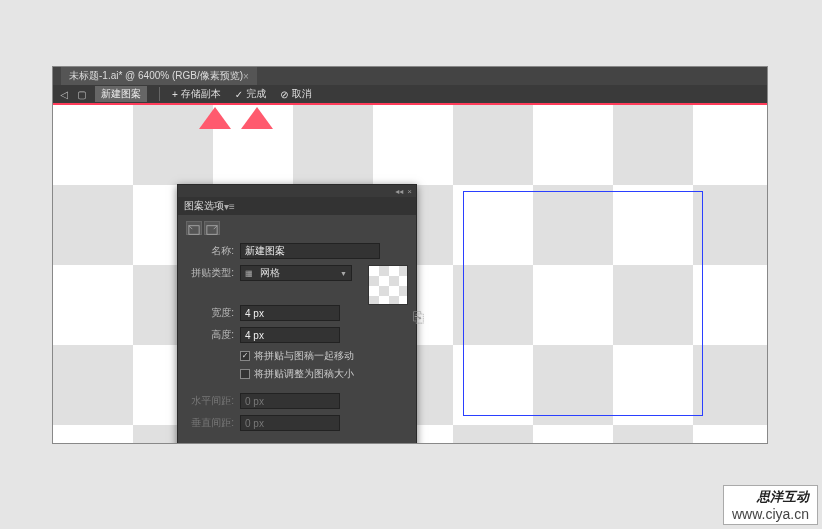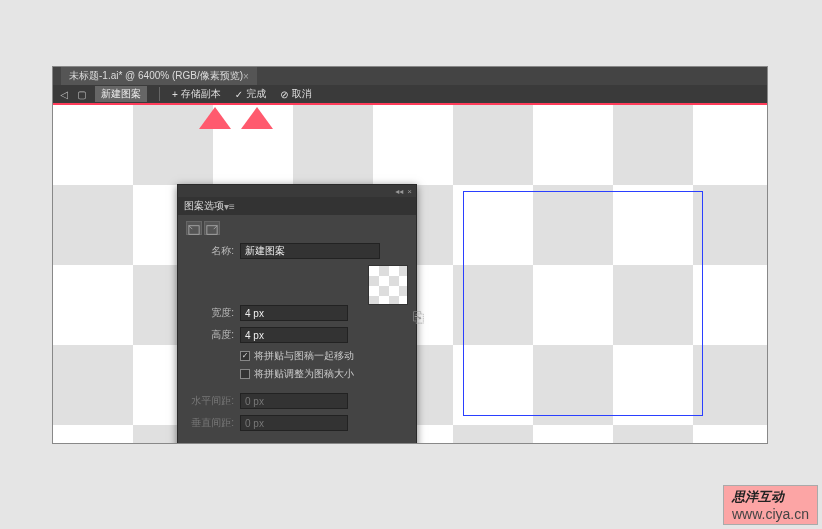--- a/index.html
+++ b/index.html
@@ -34,21 +34,21 @@
     .panel-header { background: #333; height: 18px; display: flex; align-items: center; padding: 0 6px; justify-content: flex-start; }
     .panel-title { color: #ddd; font-size: 10px; }
     .panel-menu { color: #aaa; font-size: 10px; cursor: pointer; }
     .panel-body { padding: 6px 8px 12px 8px; }
     .tile-btns { display: flex; gap: 2px; margin-bottom: 8px; }
     .tile-btn { width: 16px; height: 14px; background: #555; border: 1px solid #666; cursor: pointer; }
     .tile-btn svg { width: 100%; height: 100%; }
     .row { display: flex; align-items: center; margin-bottom: 6px; gap: 6px; }
     .row-label { color: #bbb; font-size: 10px; width: 48px; text-align: right; }
     .row-label.disabled { color: #777; }
-    .input-field { background: #333; border: 1px solid #222; color: #eee; font-size: 10px; padding: 1px 4px; height: 16px; width: 108px; }
+    .input-field { background: #333; border: 1px solid #222; color: #eee; font-size: 10px; padding: 1px 4px; height: 16px; width: 100px; }
     .input-field.disabled { color: #777; }
     .dropdown { background: #333; border: 1px solid #222; display: flex; align-items: center; padding: 0 4px; height: 16px; cursor: pointer; }
     .dropdown-icon { width: 12px; color: #aaa; font-size: 8px; margin-right: 3px; }
     .dropdown-text { color: #ddd; font-size: 10px; flex: 1; }
     .dropdown-arrow { color: #aaa; font-size: 7px; }
     .dropdown.wide { width: 112px; }
     .dropdown.small { width: 48px; }
     .preview-swatch { width: 40px; height: 40px; margin-left: 6px;
       background-image:
         linear-gradient(45deg, #ddd 25%, transparent 25%),
@@ -57,21 +57,21 @@
         linear-gradient(-45deg, transparent 75%, #ddd 75%);
       background-size: 20px 20px;
       background-position: 0 0, 0 10px, 10px -10px, -10px 0;
       background-color: #fff;
       border: 1px solid #333;
     }
     .checkbox-row { display: flex; align-items: center; gap: 4px; margin-left: 54px; margin-bottom: 4px; }
     .checkbox { width: 10px; height: 10px; border: 1px solid #888; background: #333; display: flex; align-items: center; justify-content: center; cursor: pointer; }
     .checkbox.checked::after { content: "✓"; color: #ddd; font-size: 8px; line-height: 1; }
     .checkbox-label { color: #ccc; font-size: 10px; }
-    .watermark { position: absolute; right: 4px; bottom: 4px; background: #fca5a5; border: 1px solid #aaa; padding: 2px 8px; text-align: left; }
+    .watermark { position: absolute; right: 4px; bottom: 4px; background: #ffffff; border: 1px solid #aaa; padding: 2px 8px; text-align: right; }
     .wm-cn { font-size: 13px; font-weight: bold; font-style: italic; color: #222; }
     .wm-url { font-size: 14px; color: #444; }
     .type-preview { display: flex; align-items: flex-start; }
     .size-group { position: relative; }
     .link-bracket { position: absolute; right: -16px; top: 4px; color: #999; font-size: 14px; }
   </style>
 </head>
 <body>
 
 <div class="app-window">
@@ -130,20 +130,28 @@
                 <line x1="14" y1="2" x2="10" y2="6" stroke="#aaa"></line>
               </svg>
           </div>
         </div>
         <div class="row">
           <span class="row-label">名称:</span>
           <input class="input-field" style="width: 140px;" value="新建图案">
         </div>
         <div class="type-preview">
           <div style="flex:1">
+            <div class="row">
+              <span class="row-label">拼贴类型:</span>
+              <div class="dropdown wide">
+                <span class="dropdown-icon">▦</span>
+                <span class="dropdown-text">网格</span>
+                <span class="dropdown-arrow">▼</span>
+              </div>
+            </div>
           </div>
           <div class="preview-swatch"></div>
         </div>
         <div class="size-group">
           <div class="row">
             <span class="row-label">宽度:</span>
             <input class="input-field" value="4 px" style="">
           </div>
           <div class="row">
             <span class="row-label">高度:</span>

